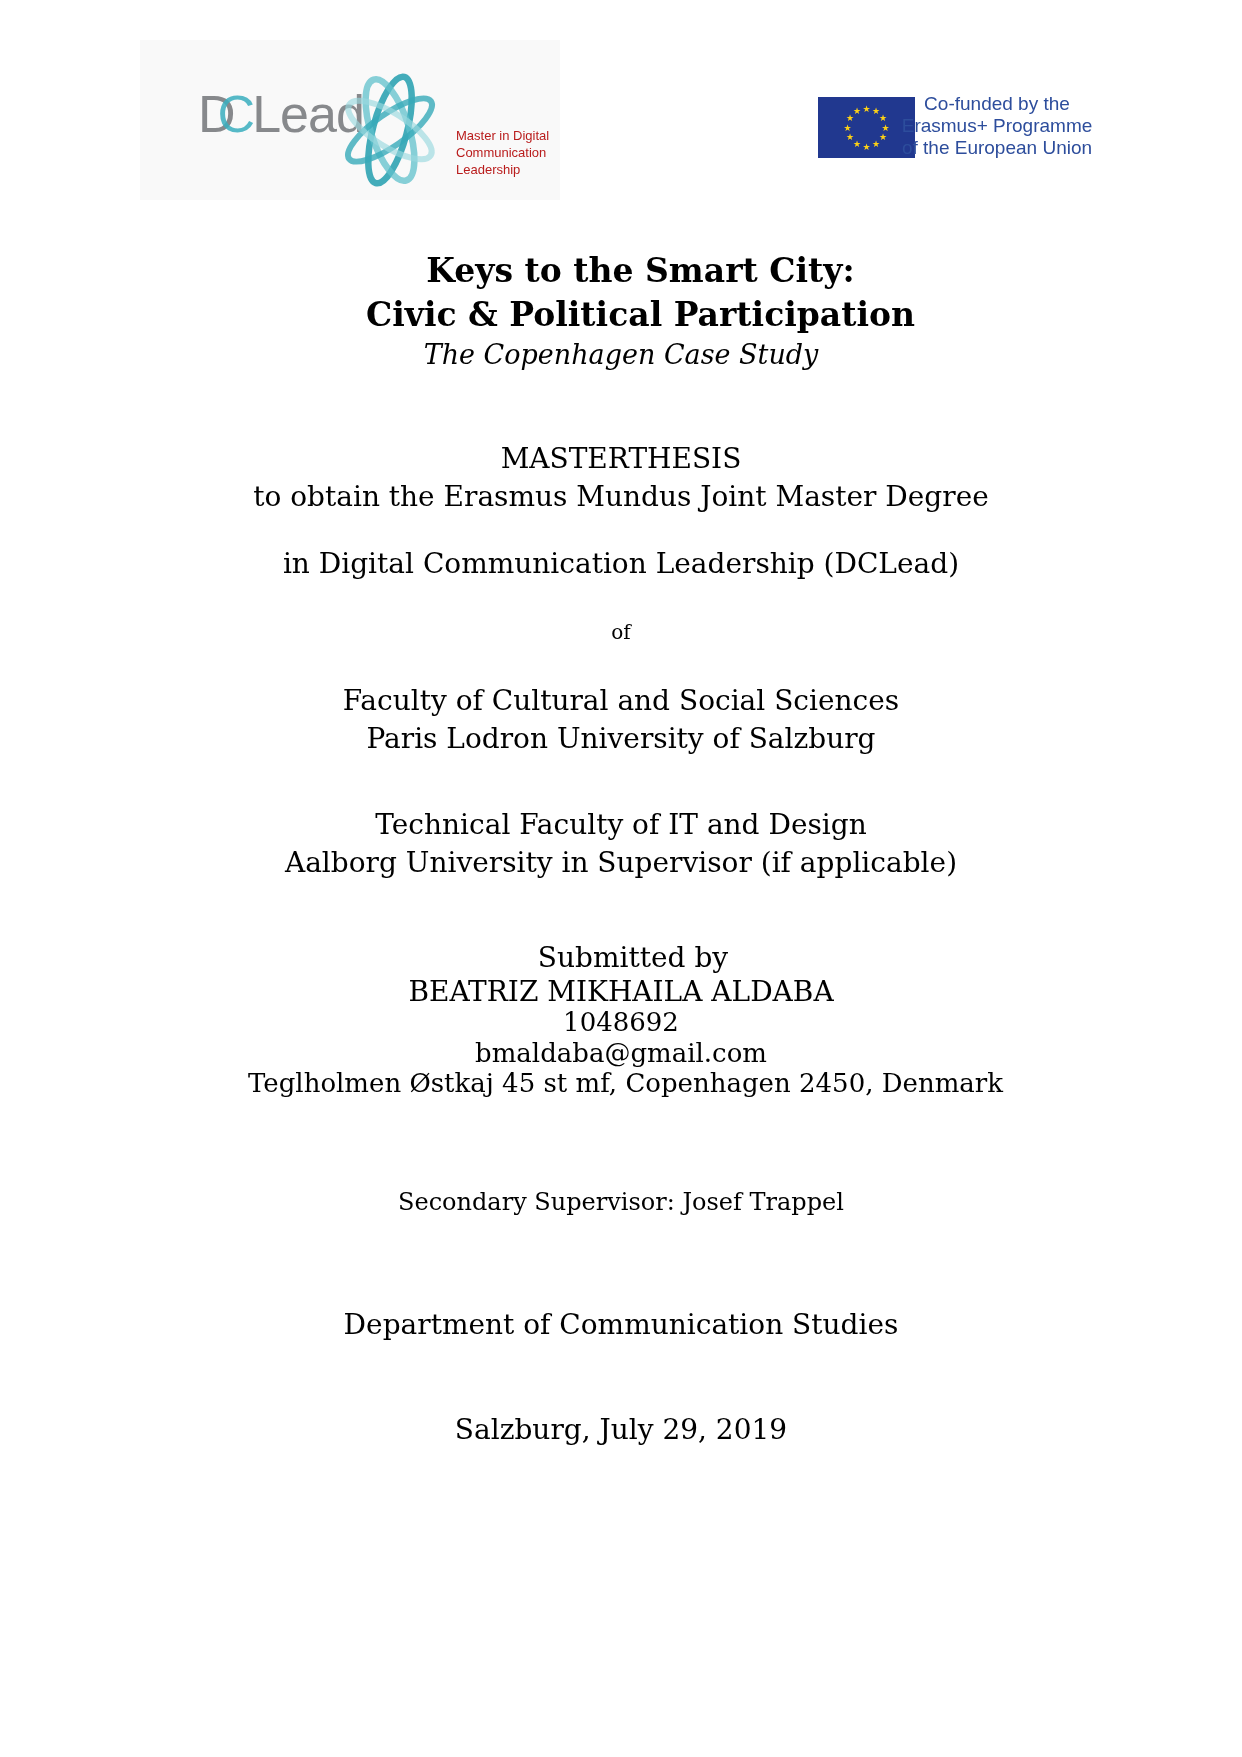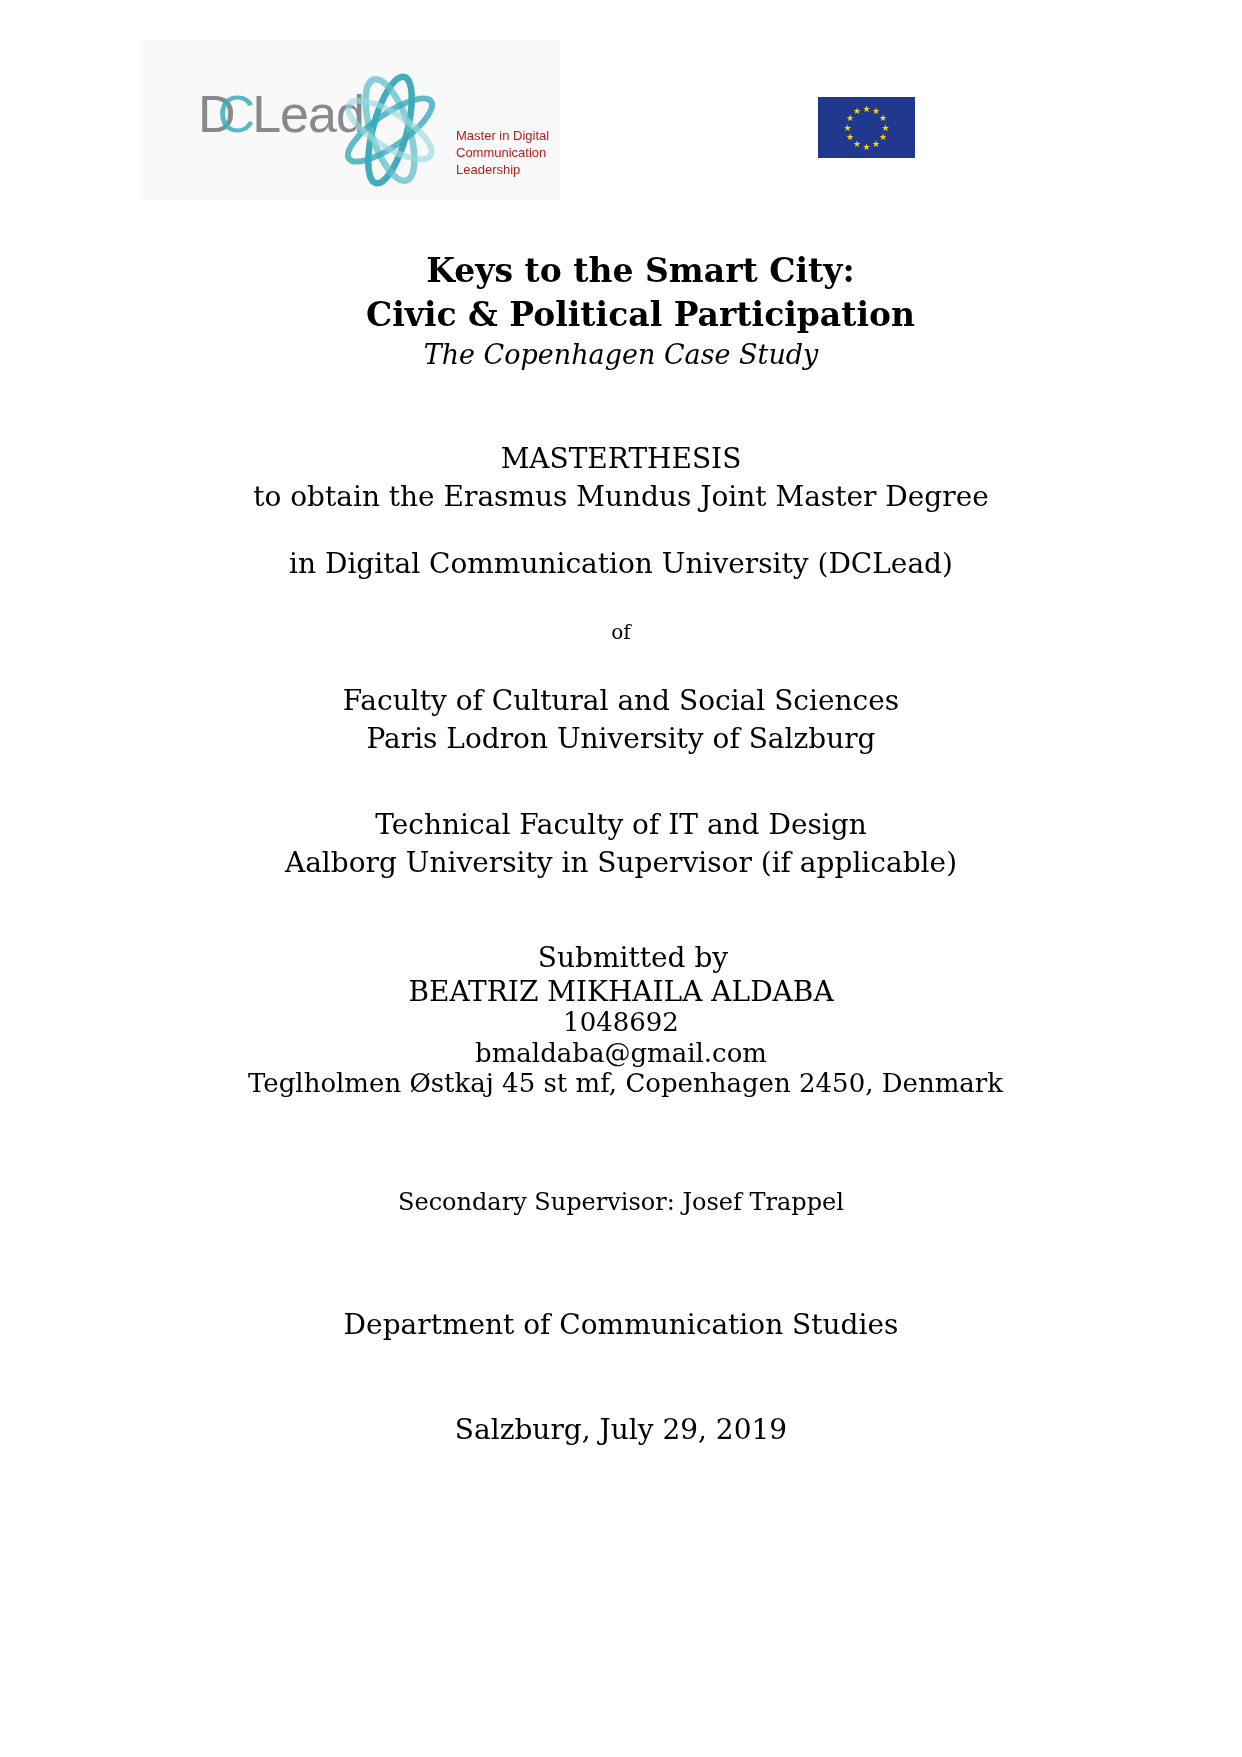--- a/index.html
+++ b/index.html
@@ -149,33 +149,38 @@
           <text x="64.95" y="40.00" class="star">★</text>
           <text x="58.00" y="46.95" class="star">★</text>
           <text x="48.50" y="49.50" class="star">★</text>
           <text x="39.00" y="46.95" class="star">★</text>
           <text x="32.05" y="40.00" class="star">★</text>
           <text x="29.50" y="30.50" class="star">★</text>
           <text x="32.05" y="21.00" class="star">★</text>
           <text x="39.00" y="14.05" class="star">★</text>
         </g>
     </svg>
+    <div class="eu-caption">
+      <div>Co-funded by the</div>
+      <div>Erasmus+ Programme</div>
+      <div>of the European Union</div>
+    </div>
   </div>
 
   <div class="line title-block">
     <div>Keys to the Smart City:</div>
     <div>Civic &amp; Political Participation</div>
   </div>
   <div class="line subtitle">The Copenhagen Case Study</div>
 
   <div class="line thesis-head">
     <div>MASTERTHESIS</div>
     <div>to obtain the Erasmus Mundus Joint Master Degree</div>
   </div>
-  <div class="line in-digital">in Digital Communication University (DCLead)</div>
+  <div class="line in-digital">in Digital Communication Leadership (DCLead)</div>
   <div class="line of-line">of</div>
 
   <div class="line faculty1">
     <div>Faculty of Cultural and Social Sciences</div>
     <div>Paris Lodron University of Salzburg</div>
   </div>
   <div class="line faculty2">
     <div>Technical Faculty of IT and Design</div>
     <div>Aalborg University in Supervisor (if applicable)</div>
   </div>

